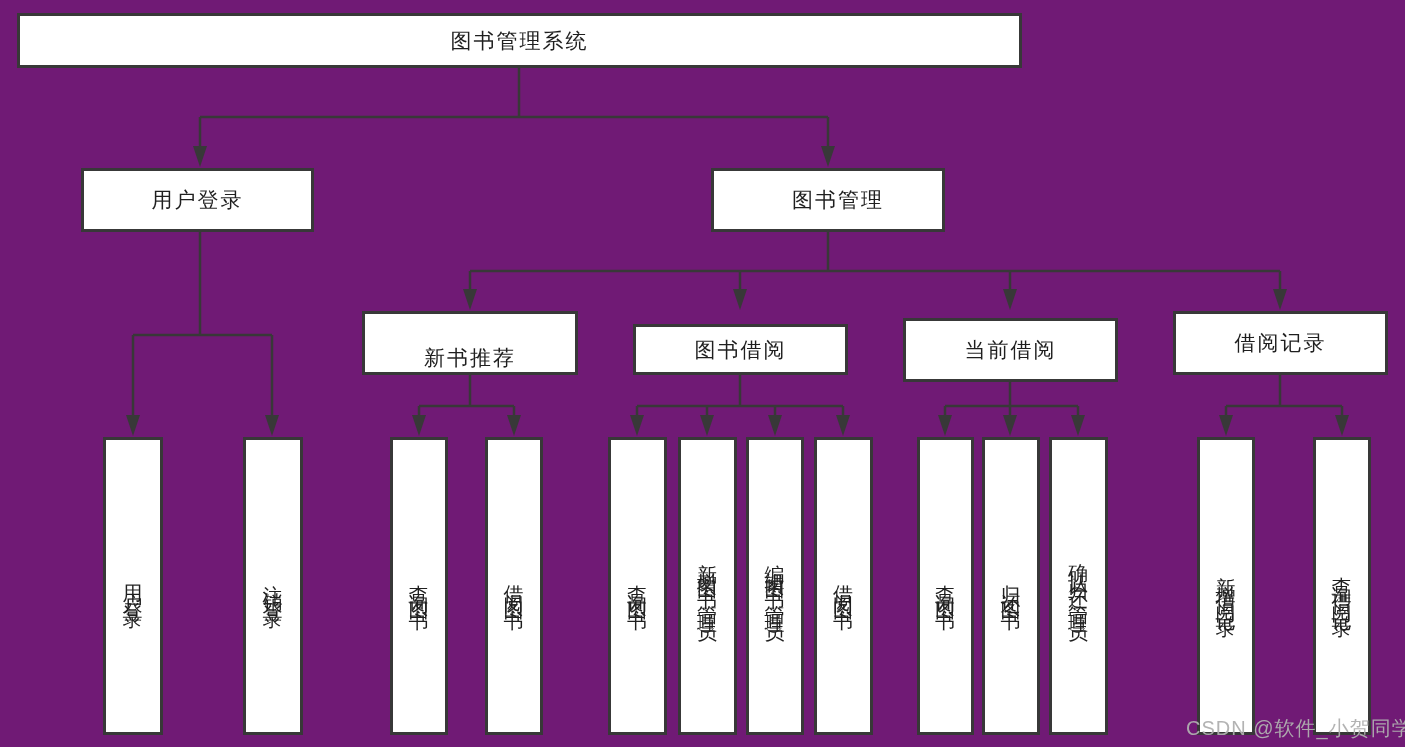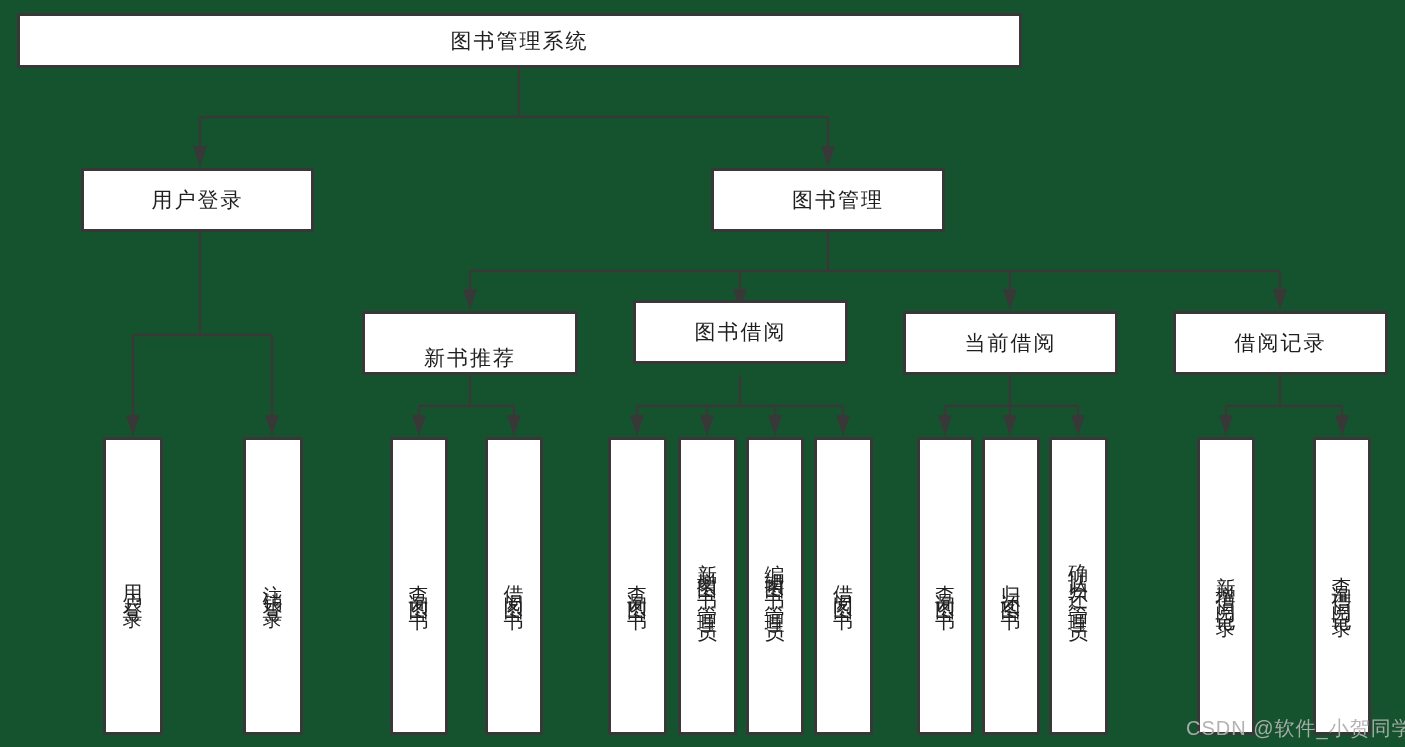--- a/index.html
+++ b/index.html
@@ -1,17 +1,17 @@
 <!DOCTYPE html>
 <html><head>
 <meta charset="utf-8">
 <style>
   html,body{margin:0;padding:0;background:#ffffff;}
   .canvas{
-    position:relative;width:1405px;height:747px;background:#14532d;
+    position:relative;width:1405px;height:747px;background:#701a75;
     font-family:"Liberation Sans","DejaVu Sans",sans-serif;overflow:hidden;
   }
   .connectors{position:absolute;left:0;top:0;width:1405px;height:747px;}
   .node{
     position:absolute;box-sizing:border-box;border:3px solid #383838;background:#ffffff;
     display:flex;align-items:center;justify-content:center;color:#1f1f1f;
   }
   .node.h span{font-size:21px;letter-spacing:2px;white-space:nowrap;}
   .node.v span{
     writing-mode:vertical-rl;text-orientation:mixed;
@@ -84,24 +84,24 @@
   <div class="node h" style="left:81px;top:168px;width:233px;height:64px;">
     <span>用户登录</span>
   </div>
   <div class="node h" style="left:711px;top:168px;width:234px;height:64px;padding-left:20px;">
     <span>图书管理</span>
   </div>
 
   <div class="node h" style="left:362px;top:311px;width:216px;height:64px;align-items:flex-end;">
     <span>新书推荐</span>
   </div>
-  <div class="node h" style="left:633px;top:300px;width:215px;height:64px;">
+  <div class="node h" style="left:633px;top:324px;width:215px;height:51px;">
     <span>图书借阅</span>
   </div>
-  <div class="node h" style="left:903px;top:311px;width:215px;height:64px;">
+  <div class="node h" style="left:903px;top:318px;width:215px;height:64px;">
     <span>当前借阅</span>
   </div>
   <div class="node h" style="left:1173px;top:311px;width:215px;height:64px;">
     <span>借阅记录</span>
   </div>
 
   <div class="node v" style="left:103px;top:437px;width:60px;height:298px;">
     <span>用户登录</span>
   </div>
   <div class="node v" style="left:243px;top:437px;width:60px;height:298px;">

